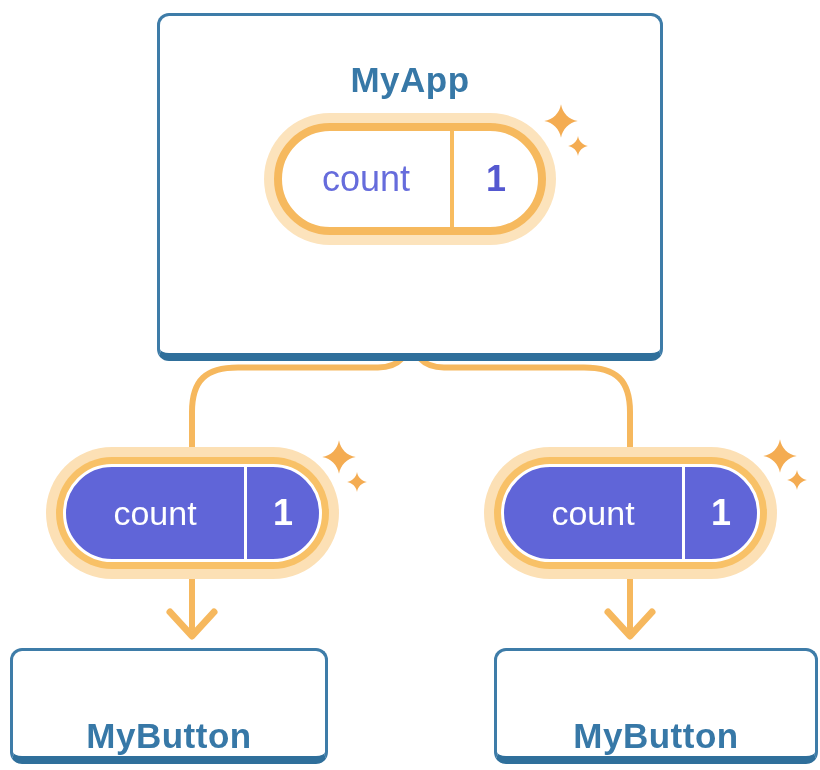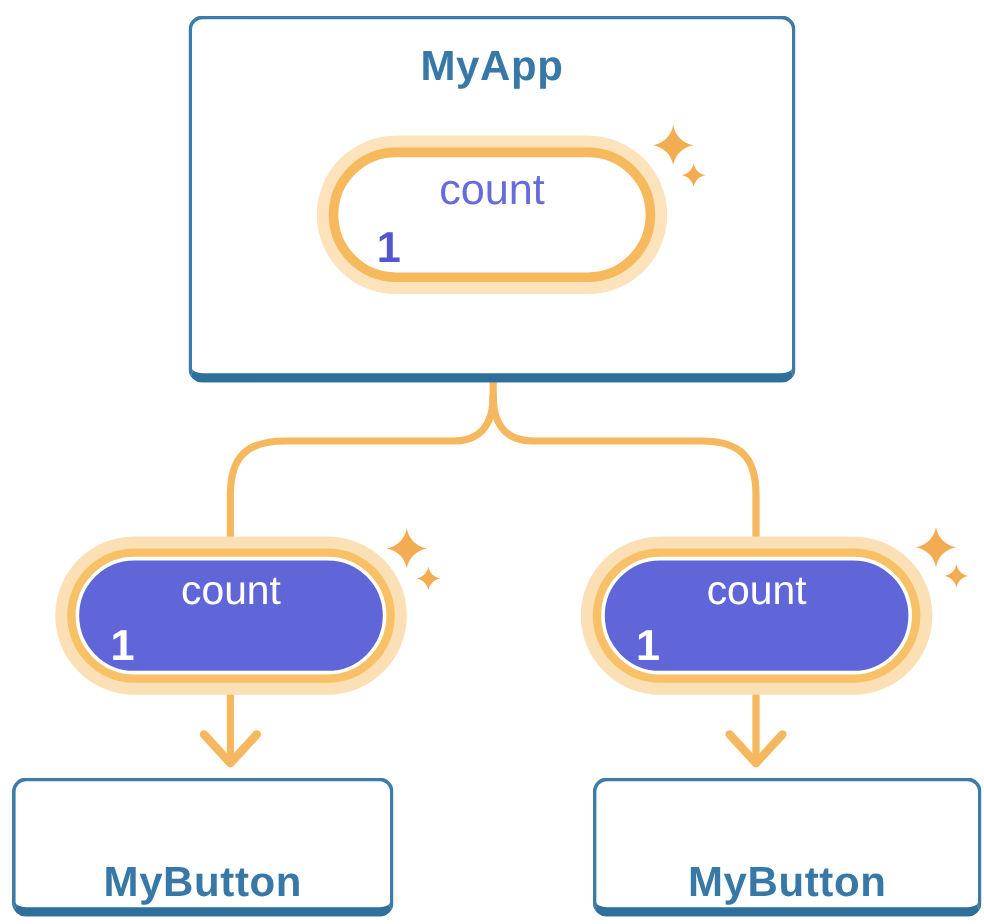--- a/index.html
+++ b/index.html
@@ -28,22 +28,22 @@
     border: 3px solid #3E7CA8;
     border-bottom: 8px solid #2F6F9B;
     border-radius: 12px;
     z-index: 2;
     display: flex;
     flex-direction: column;
     align-items: center;
   }
   .node-card.root {
     left: 157px; top: 13px;
-    width: 506px; height: 306px;
-    padding-top: 20px;
+    width: 506px; height: 348px;
+    padding-top: 44px;
   }
   .node-card.leaf {
     justify-content: flex-end;
   }
   .node-card.leaf.left  { left: 10px;  top: 648px; width: 318px; height: 116px; }
   .node-card.leaf.right { left: 494px; top: 648px; width: 324px; height: 116px; }
 
   .node-title {
     color: #3778A7;
     font-size: 35px;
@@ -53,21 +53,20 @@
   }
 
   
   .pill {
     position: absolute;
     box-sizing: content-box;
     display: flex;
     align-items: stretch;
     border-radius: 999px;
     z-index: 2;
-    flex-direction: column;
   }
   .pill.parent {
     left: 274px; top: 123px;
     width: 256px; height: 96px;
     background: #ffffff;
     border: 8px solid #F6B95E;
     box-shadow: 0 0 0 10px #FCE3BC;
   }
   .pill.child {
     width: 253px; height: 92px;

